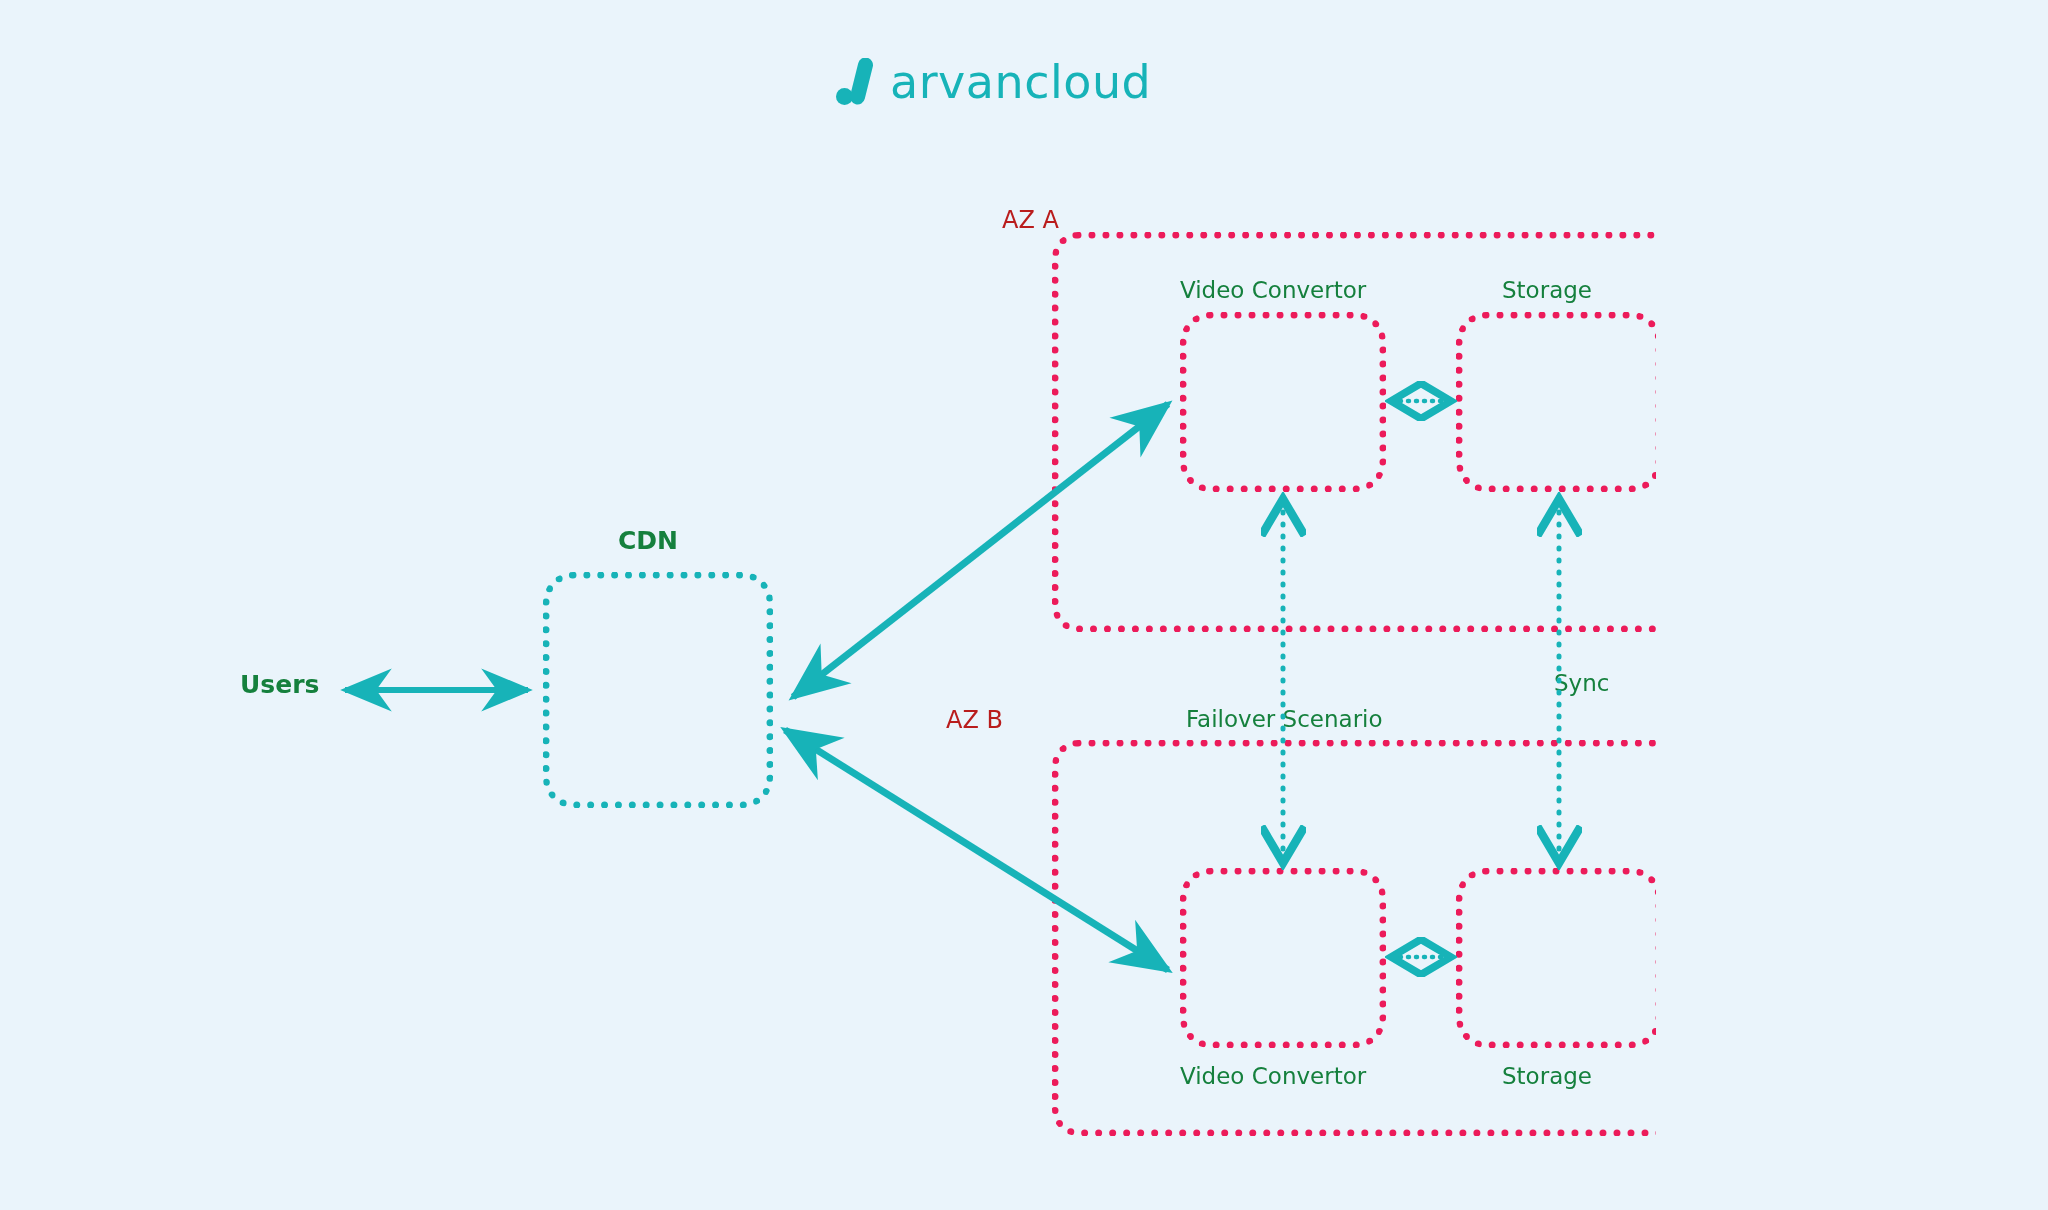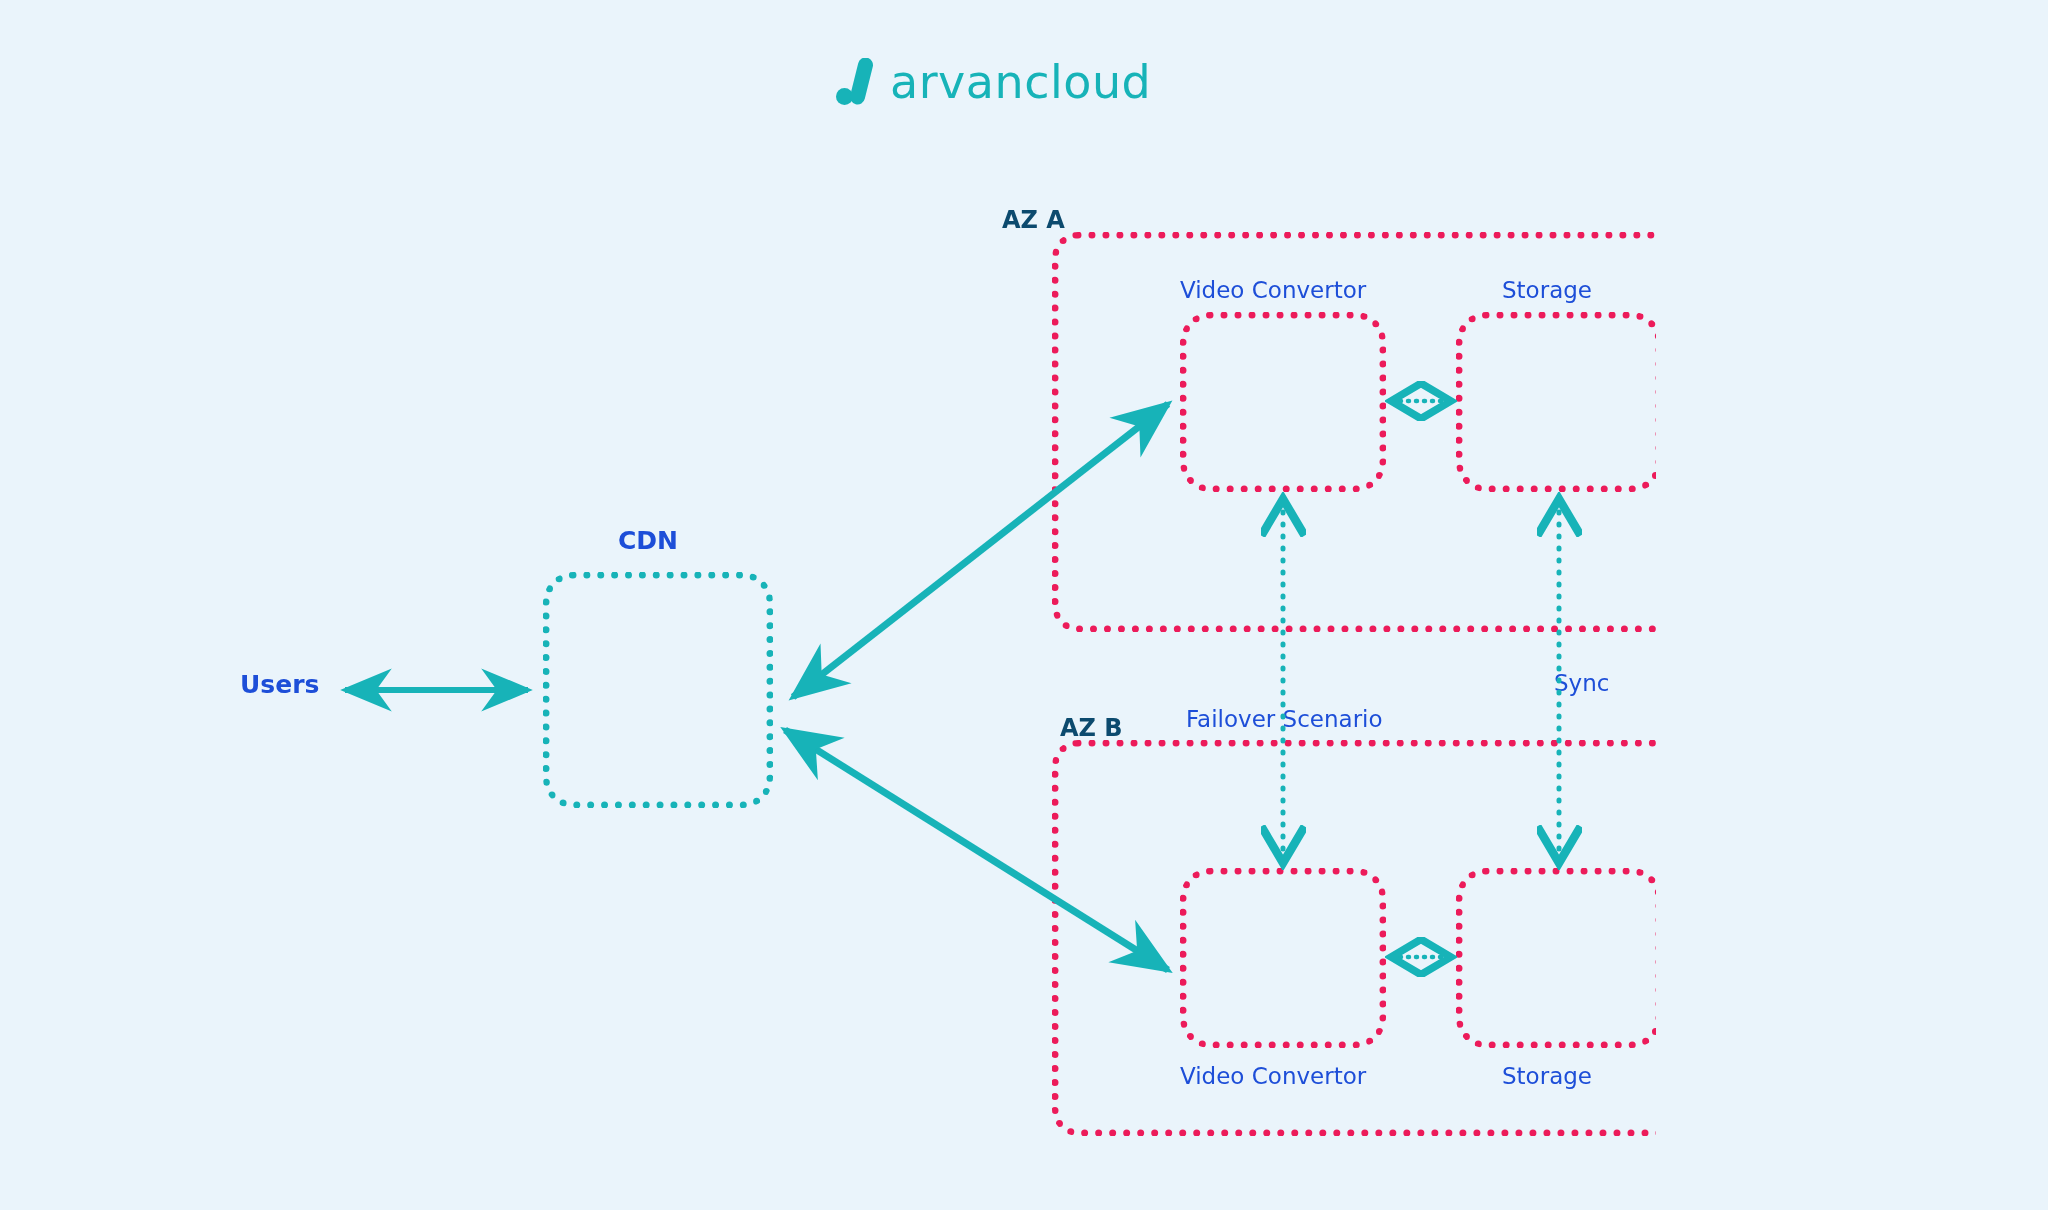--- a/index.html
+++ b/index.html
@@ -33,34 +33,34 @@
     font-size: 46px;
     line-height: 1;
     color: #17b3b8;
     letter-spacing: 0.5px;
     font-weight: 400;
   }
 
   
   .lbl {
     position: absolute;
-    color: #1d4ed8;
+    color: #15803d;
     font-size: 23px;
     line-height: 1;
     white-space: nowrap;
   }
   .lbl.big {
     font-size: 25px;
     font-weight: 700;
   }
   .az-lbl {
     position: absolute;
-    color: #0c4a6e;
+    color: #b91c1c;
     font-size: 24px;
-    font-weight: 700;
+    font-weight: 400;
     line-height: 1;
     white-space: nowrap;
   }
 
   
   .dbox {
     position: absolute;
     box-sizing: border-box;
     border-style: dotted;
     border-width: 7px;
@@ -109,21 +109,21 @@
   <div class="lbl big" style="left:618px; top:528px;">CDN</div>
 
   <div class="dbox teal cdn" style="left:543px; top:572px; width:230px; height:236px;"></div>
 
   <div class="lbl big" style="left:240px; top:672px;">Users</div>
 
   <div class="lbl" style="left:1186px; top:708px;">Failover Scenario</div>
 
   <div class="lbl" style="left:1518px; top:672px;margin-left:36px;">Sync</div>
 
-  <div class="az-lbl" style="left:1060px; top:708px;margin-top:8px;">AZ B</div>
+  <div class="az-lbl" style="left:946px; top:708px;">AZ B</div>
 
   <div class="dbox pink outer" style="left:1052px; top:740px; width:744px; height:396px;"></div>
 
   <div class="dbox pink inner" style="left:1180px; top:868px; width:206px; height:180px;"></div>
 
   <div class="dbox pink inner" style="left:1456px; top:868px; width:206px; height:180px;"></div>
 
   <div class="lbl" style="left:1180px; top:1065px;">Video Convertor</div>
 
   <div class="lbl" style="left:1502px; top:1065px;">Storage</div>

